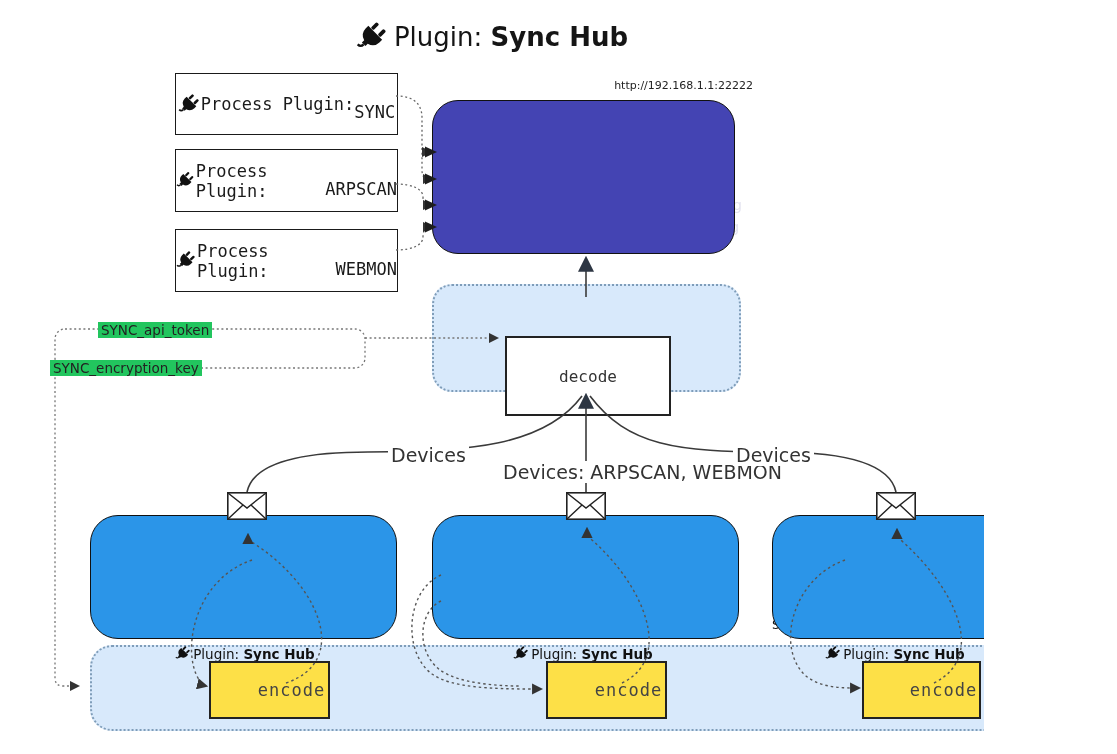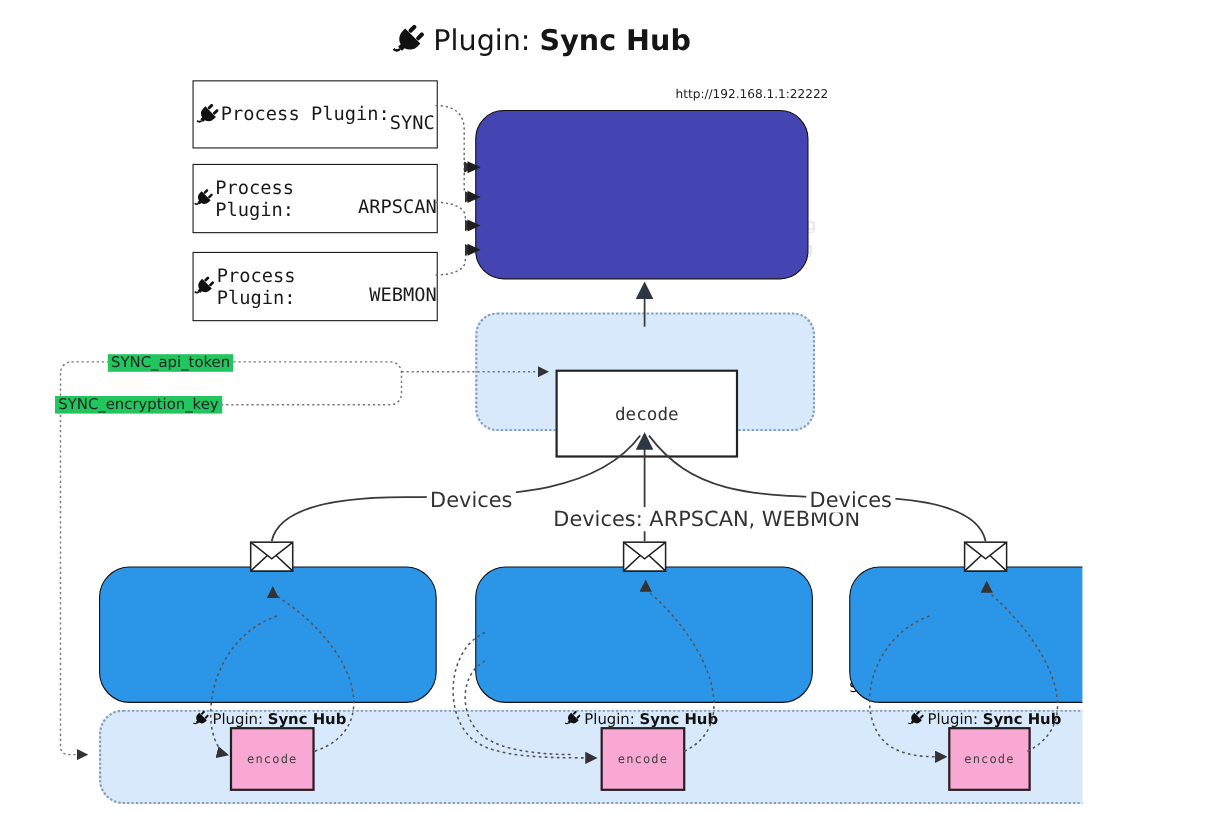--- a/index.html
+++ b/index.html
@@ -42,23 +42,23 @@
 
   
   .node{top:515px;height:122px;border-radius:28px;background:#2b95e8;border:1.6px solid #111;}
   .node-title{top:526px;text-align:center;font-size:19px;color:#f4f4f4;white-space:nowrap;}
   .node-title b{color:#fff;}
   .node-file{text-align:center;font-size:14.5px;color:#d9ecfd;white-space:nowrap;}
   .node-url{top:617px;text-align:center;font-size:12.5px;color:#101010;white-space:nowrap;}
 
   
   .band{left:90px;top:645px;width:933px;height:82px;border-radius:22px;}
-  .encode-box{top:661px;height:54px;background:#f9a8d4;border:2px solid #222;
+  .encode-box{top:661px;height:54px;background:#fde047;border:2px solid #222;
               display:flex;align-items:center;justify-content:center;
-              font-size:11px;color:#444;letter-spacing:1px;z-index:2;}
+              font-size:17px;color:#444;letter-spacing:1px;z-index:2;padding-left:44px;}
   .band-label{top:645px;height:17px;display:flex;align-items:center;justify-content:center;gap:3px;
               font-size:13.5px;color:#111;z-index:2;white-space:nowrap;}
   .band-label .b-bold{font-weight:700;}
 
   svg.overlay{position:absolute;left:0;top:0;z-index:2;pointer-events:none;}
   .z1{z-index:1;}
 </style>
 </head>
 <body>
 

